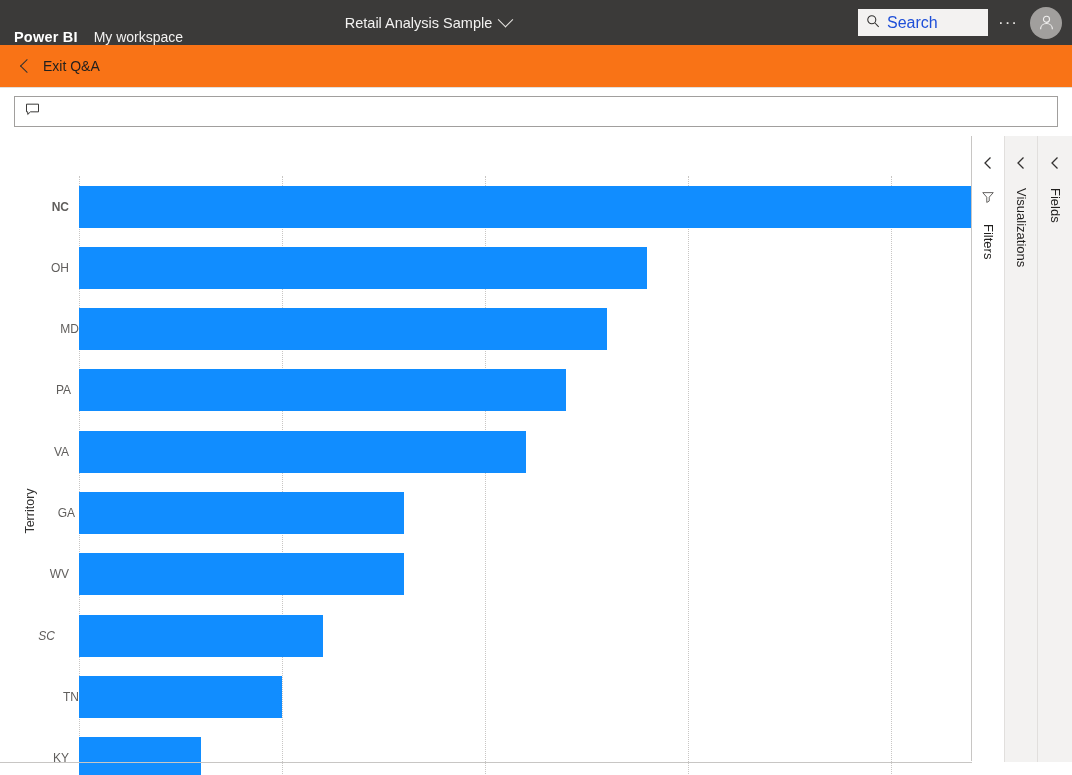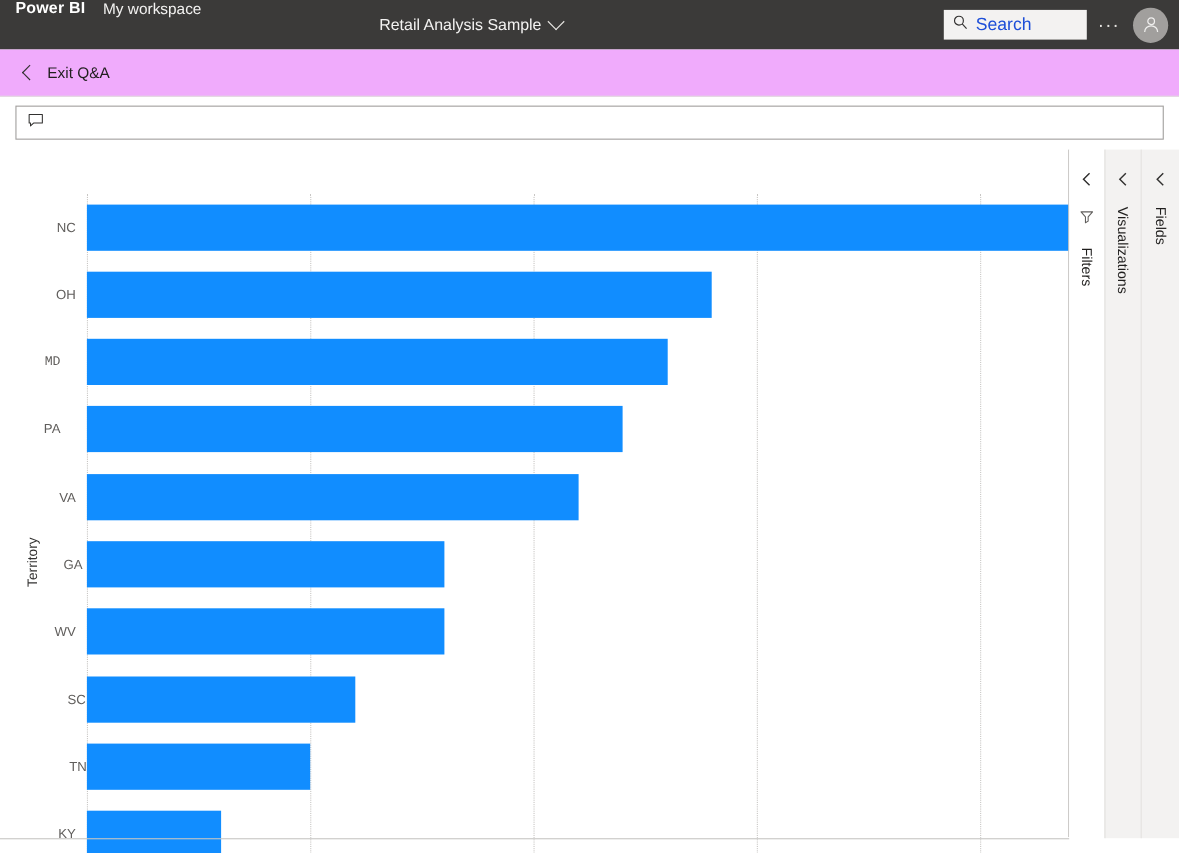--- a/index.html
+++ b/index.html
@@ -9,21 +9,21 @@
     font-family: "Liberation Sans", sans-serif;
     background: #ffffff;
     overflow: hidden;
   }
 
   
   #app-bar {
     position: absolute; left: 0; top: 0;
     width: 1072px; height: 45px;
     background: #3b3a39;
-    display: flex; align-items: flex-start;
+    display: flex; align-items: flex-end;
   }
   #brand {
     color: #ffffff; font-size: 14.5px; font-weight: bold;
     margin-left: 14px; letter-spacing: .2px;
   }
   #workspace-link {
     color: #f3f2f1; font-size: 14px; margin-left: 16px; cursor: pointer;
   }
   #report-title-wrap {
     position: absolute; left: 0; top: 0; width: 856px; height: 45px;
@@ -59,21 +59,21 @@
   #avatar {
     width: 32px; height: 32px; border-radius: 50%;
     background: #a19f9d; display: flex; align-items: center;
     justify-content: center; cursor: pointer; margin-left: 2px;
   }
 
   
   #qna-bar {
     position: absolute; left: 0; top: 45px;
     width: 1072px; height: 43px;
-    background: #f0abfc;
+    background: #f97316;
     border-bottom: 1px solid #e1dfdd;
     display: flex; align-items: center;
   }
   #exit-qna {
     display: flex; align-items: center; gap: 11px;
     margin-left: 22px; cursor: pointer;
   }
   .chev-left {
     width: 10px; height: 10px;
     border-left: 1.5px solid #323130;
@@ -220,35 +220,35 @@
 
 <div id="canvas">
   <div id="plot">
 
   <div class="gridline" style="left: 0px;"></div>
       <div class="gridline" style="left: 203px;"></div>
       <div class="gridline" style="left: 406px;"></div>
       <div class="gridline" style="left: 609px;"></div>
       <div class="gridline" style="left: 812px;"></div>
       <div class="bar" title="NC: 22" style="left: 0px; top: 9.63636px; width: 893.2px; background: rgb(17, 141, 255);"></div>
-      <div class="ylabel" style="top: 9.63636px; right: 100%; margin-right: 10px;">NC</div>
+      <div class="ylabel" style="top: 9.63636px; right: 100%; margin-right: 10px; font-weight: bold;">NC</div>
       <div class="bar" title="OH: 14" style="left: 0px; top: 70.9091px; width: 568.4px; background: rgb(17, 141, 255);"></div>
       <div class="ylabel" style="top: 70.9091px; right: 100%; margin-right: 10px;">OH</div>
       <div class="bar" title="MD: 13" style="left: 0px; top: 132.182px; width: 527.8px; background: rgb(17, 141, 255);"></div>
-      <div class="ylabel" style="top: 132.182px; right: 100%; margin-right: 24px; font-family: Liberation Mono, monospace;">MD</div>
+      <div class="ylabel" style="top: 132.182px; right: 100%; margin-right: 0;">MD</div>
       <div class="bar" title="PA: 12" style="left: 0px; top: 193.455px; width: 487.2px; background: rgb(17, 141, 255);"></div>
-      <div class="ylabel" style="top: 193.455px; right: 100%; margin-right: 24px;">PA</div>
+      <div class="ylabel" style="top: 193.455px; right: 100%; margin-right: 8px;">PA</div>
       <div class="bar" title="VA: 11" style="left: 0px; top: 254.727px; width: 446.6px; background: rgb(17, 141, 255);"></div>
       <div class="ylabel" style="top: 254.727px; right: 100%; margin-right: 10px;">VA</div>
       <div class="bar" title="GA: 8" style="left: 0px; top: 316px; width: 324.8px; background: rgb(17, 141, 255);"></div>
       <div class="ylabel" style="top: 316px; right: 100%; margin-right: 4px;">GA</div>
       <div class="bar" title="WV: 8" style="left: 0px; top: 377.273px; width: 324.8px; background: rgb(17, 141, 255);"></div>
       <div class="ylabel" style="top: 377.273px; right: 100%; margin-right: 10px;">WV</div>
       <div class="bar" title="SC: 6" style="left: 0px; top: 438.545px; width: 243.6px; background: rgb(17, 141, 255);"></div>
-      <div class="ylabel" style="top: 438.545px; right: 100%; margin-right: 1px;">SC</div>
+      <div class="ylabel" style="top: 438.545px; right: 100%; margin-right: 24px; font-style: italic;">SC</div>
       <div class="bar" title="TN: 5" style="left: 0px; top: 499.818px; width: 203px; background: rgb(17, 141, 255);"></div>
       <div class="ylabel" style="top: 499.818px; right: 100%; margin-right: 0;">TN</div>
       <div class="bar" title="KY: 3" style="left: 0px; top: 561.091px; width: 121.8px; background: rgb(17, 141, 255);"></div>
       <div class="ylabel" style="top: 561.091px; right: 100%; margin-right: 10px;">KY</div>
     </div>
   <div id="axis-y-title" style="left: -14px; top: 368px; width: 60px; text-align: center;">Territory</div>
 
 </div>
 <div id="canvas-divider"></div>
 <div id="canvas-bottom-rule"></div>

